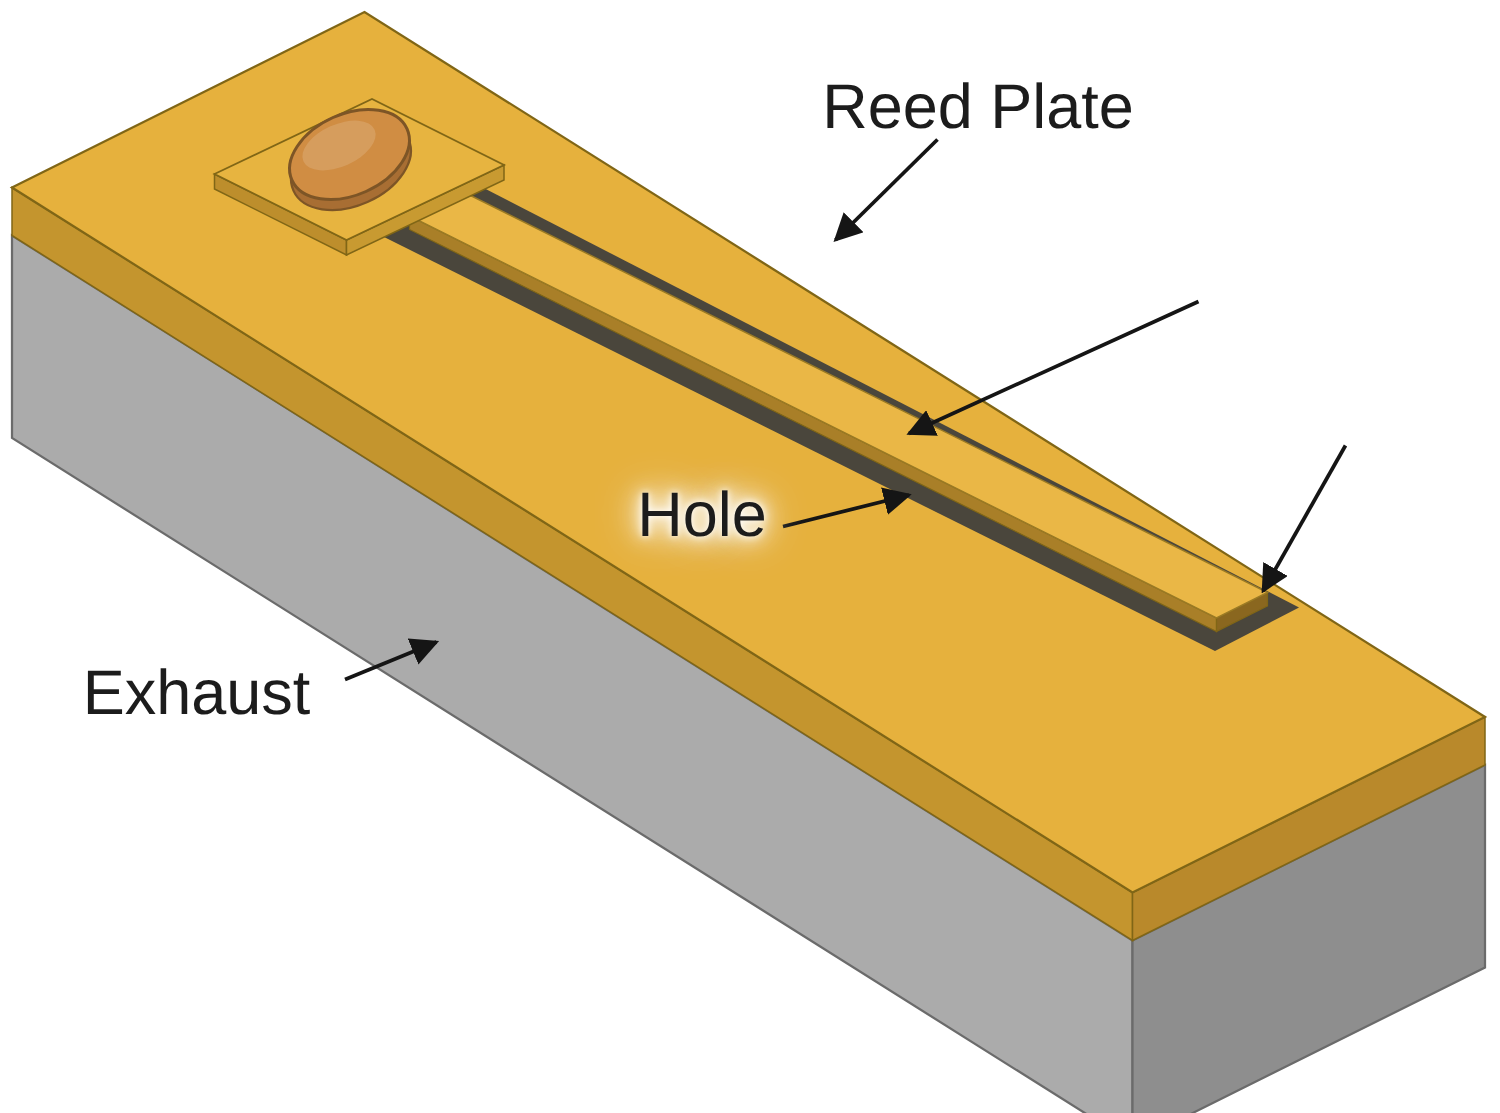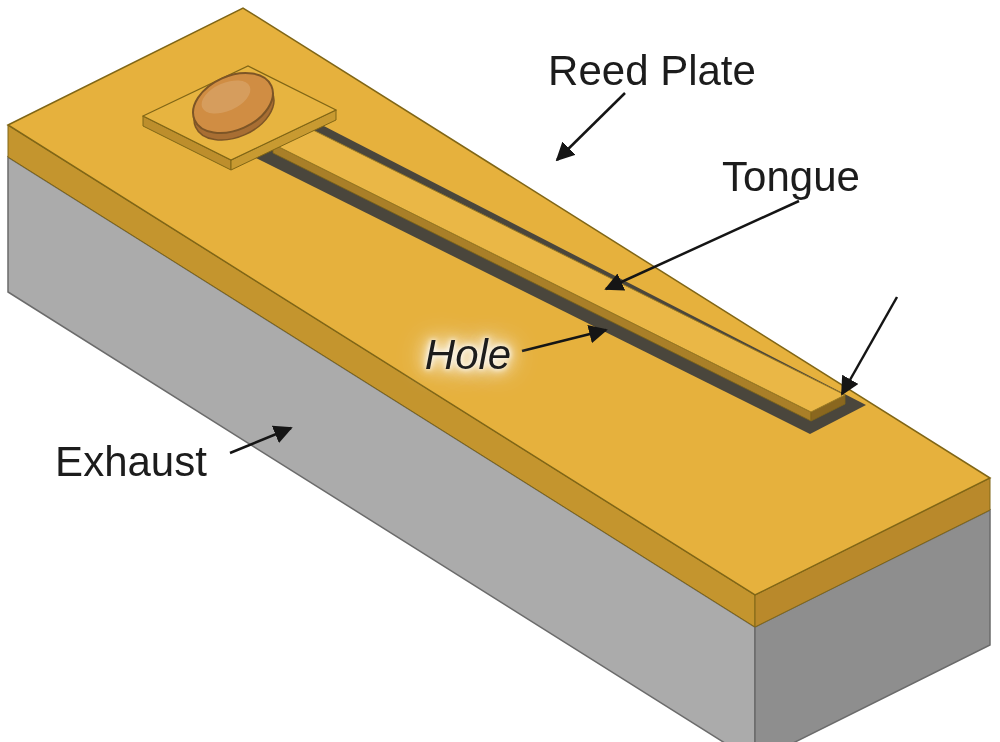--- a/index.html
+++ b/index.html
@@ -69,20 +69,19 @@
       <line x1="625" y1="93" x2="557" y2="160" marker-end="url(#arrowhead)"></line>
       <line x1="799" y1="201" x2="606" y2="289" marker-end="url(#arrowhead)"></line>
       <line x1="897" y1="297" x2="842" y2="394" marker-end="url(#arrowhead)"></line>
       <line x1="522" y1="351" x2="606" y2="330" marker-end="url(#arrowhead)"></line>
       <line x1="230" y1="453" x2="291" y2="428" marker-end="url(#arrowhead)"></line>
     </g>
   </svg>
 
   <div class="diagram-label" style="left:652px;top:48px;">Reed Plate</div>
 
-  <div class="diagram-label" style="left:791px;top:154px;">Tongue</div>
 
 
-  <div class="diagram-label glow" style="left:468px;top:332px;font-style:italic;">Hole</div>
+  <div class="diagram-label glow" style="left:468px;top:320px;">Hole</div>
 
   <div class="diagram-label" style="left:131px;top:439px;text-align:right;">Exhaust</div>
 
 </div>
 
 </body></html>

